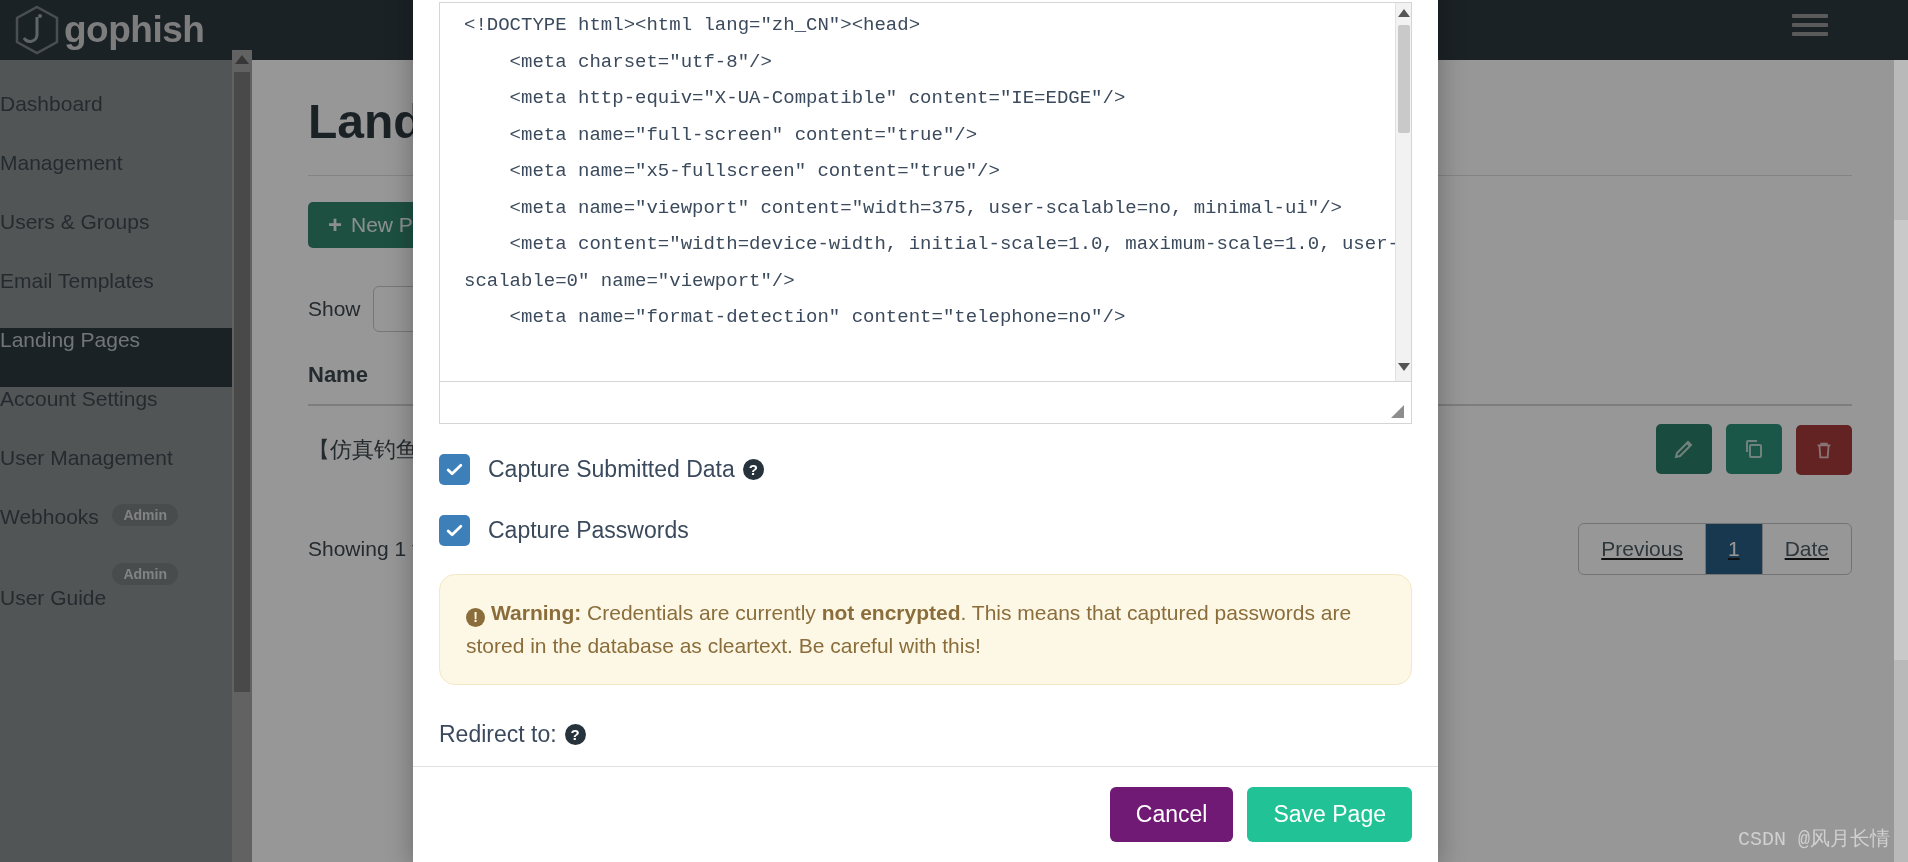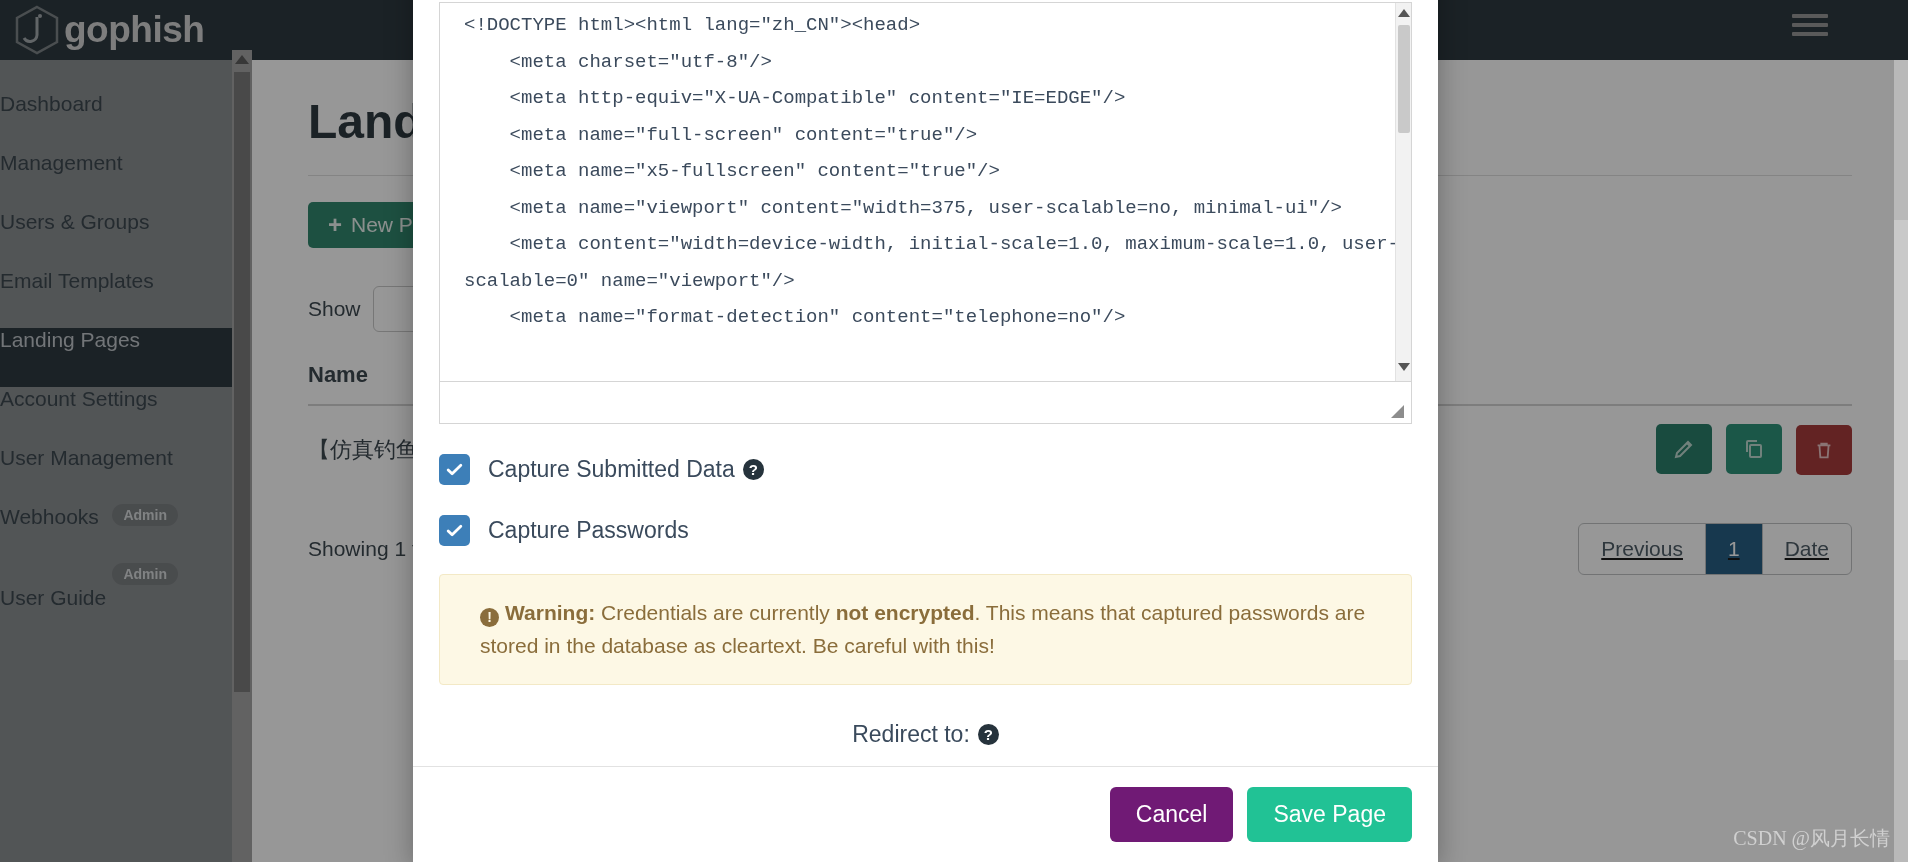--- a/index.html
+++ b/index.html
@@ -199,49 +199,49 @@
   .check-label { font-size: 23px; color: #3a4a5c; margin-left: 18px; }
   .help-icon {
     display: inline-flex; align-items: center; justify-content: center;
     width: 21px; height: 21px; border-radius: 50%;
     background: #26333c; color: #fff; font-size: 15px; font-weight: bold;
     margin-left: 8px; vertical-align: 2px; cursor: pointer;
   }
 
   .warning-box {
     margin-top: 28px;
-    background: #fdf8e5; border: 1px solid #f3e9c6; border-radius: 4px;
-    padding: 22px 40px;
+    background: #fdf8e5; border: 1px solid #f3e9c6; border-radius: 16px;
+    padding: 22px 26px;
     font-size: 21px; line-height: 1.55; color: #8a6d3b;
   }
   .warn-icon {
     display: inline-flex; align-items: center; justify-content: center;
     width: 19px; height: 19px; border-radius: 50%;
     background: #8a6d3b; color: #fdf8e5; font-size: 14px; font-weight: bold;
     margin-right: 6px; vertical-align: -2px;
   }
 
-  .field-label { margin-top: 36px; font-size: 23px; color: #3a4a5c; text-align: center; }
+  .field-label { margin-top: 36px; font-size: 23px; color: #3a4a5c; }
 
   .modal-footer {
     border-top: 1px solid #e2e2e2;
     padding: 20px 26px; display: flex; justify-content: flex-end; gap: 14px;
   }
   .btn {
     border: none; border-radius: 6px; font-size: 23px;
     padding: 14px 26px; cursor: pointer; color: #fff;
   }
   .btn-cancel { background: #701a75; }
   .btn-save { background: #21c295; }
 
   
   .watermark {
     position: absolute; right: 18px; bottom: 10px;
     font-size: 20px; color: #d0d0d0; z-index: 20;
-    font-family: Liberation Serif, serif;
+    font-family: Liberation Mono, monospace;
   }
   .right-scroll {
     position: absolute; right: 0; top: 60px; width: 14px; height: 802px;
     background: #b9b9b9; z-index: 6;
   }
   .right-scroll .rthumb { position: absolute; top: 160px; left: 0; width: 14px; height: 440px; background: #c9c9c9; }
 </style>
 </head>
 <body>
 

